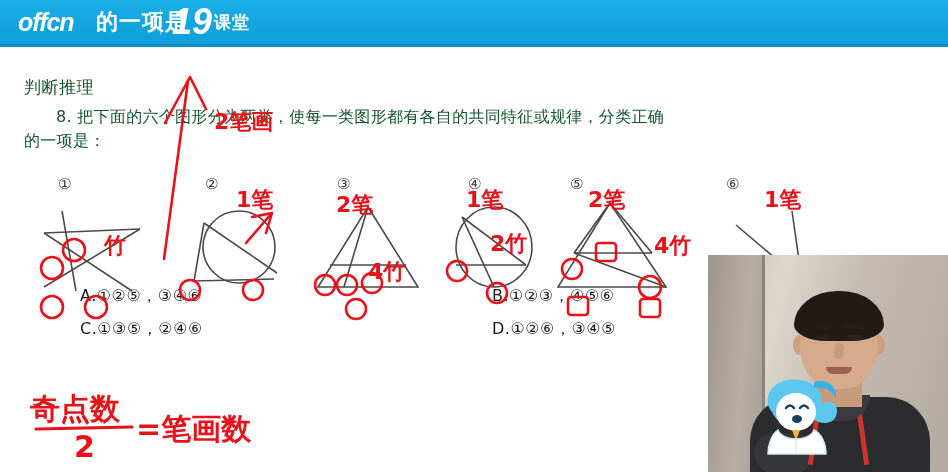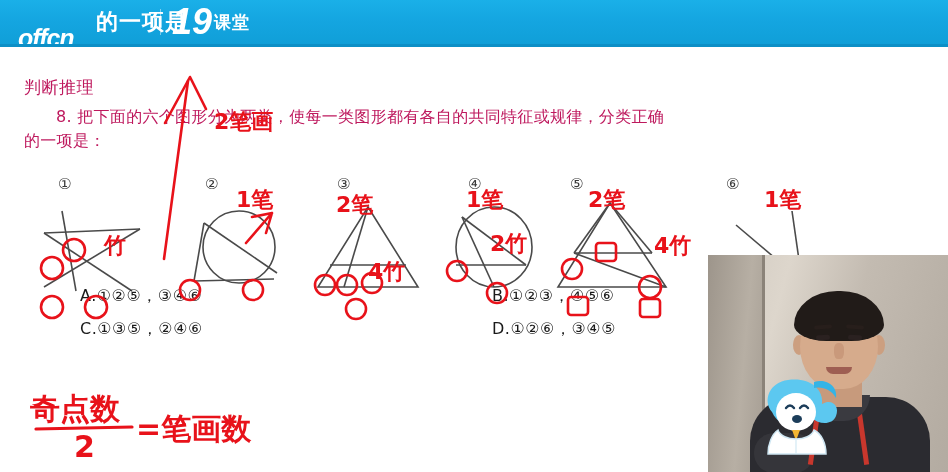--- a/index.html
+++ b/index.html
@@ -28,21 +28,20 @@
   }
   .brand-offcn {
     position: absolute;
     left: 18px; top: 9px;
     color: #ffffff;
     font-size: 25px;
     font-weight: bold;
     font-style: italic;
     letter-spacing: -1px;
     line-height: 26px;
-    margin-top: 16px;
   }
   .brand-cn {
     position: absolute;
     left: 96px; top: 10px;
     color: #ffffff;
     font-size: 22px;
     font-weight: bold;
     line-height: 24px;
     letter-spacing: 1px;
   }
@@ -80,21 +79,21 @@
   
   #slide {
     position: absolute;
     left: 0; top: 47px;
     width: 948px; height: 425px;
     background: #ffffff;
   }
 
   .cn-text {
     font-family: "DejaVu Sans", "Liberation Sans", sans-serif;
-    color: #be185d;
+    color: #14532d;
   }
 
   #q-heading {
     position: absolute;
     left: 24px; top: 29px;
     font-size: 17px;
     line-height: 22px;
     letter-spacing: 0.5px;
   }
   #q-stem-1 {

